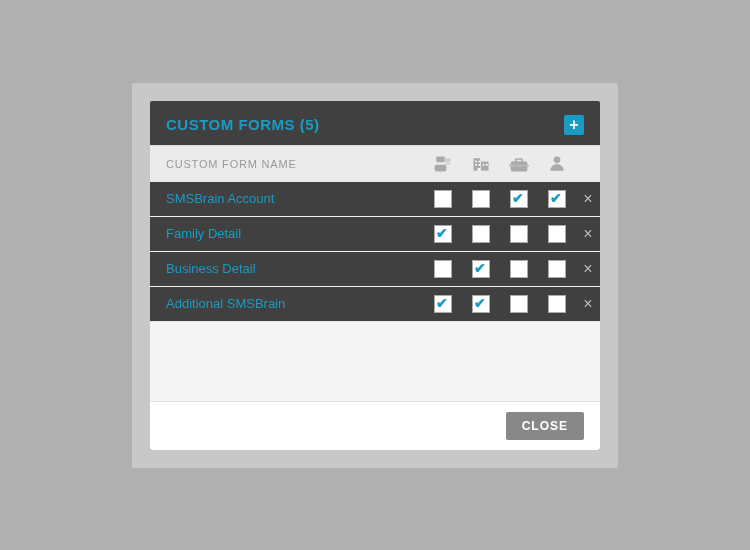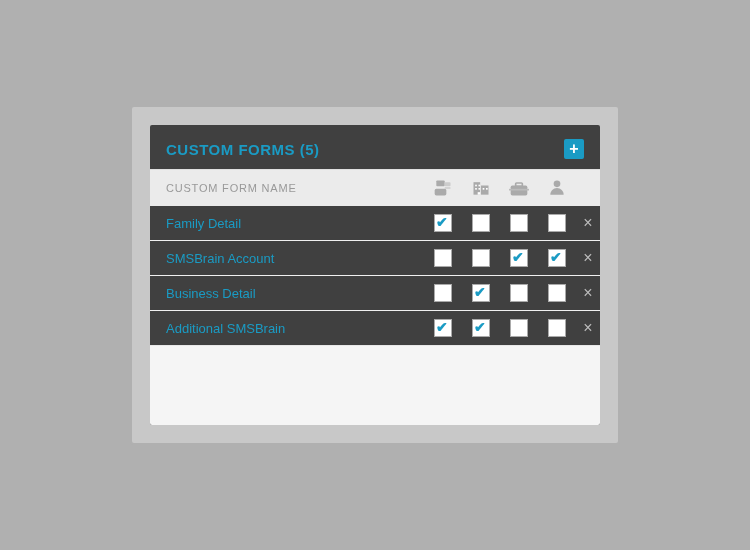--- a/index.html
+++ b/index.html
@@ -210,33 +210,33 @@
             <svg class="icon-svg" viewBox="0 0 24 24" fill="#aaa">
               <circle cx="12" cy="7" r="4"></circle>
               <path d="M4 20c0-4.4 3.6-8 8-8s8 3.6 8 8"></path>
             </svg>
           </th>
           <th style="width:24px;"></th>
         </tr>
       </thead>
       <tbody id="table-body">
           <tr>
+            <td class="name-cell">SMSBrain Account</td>
+            <td><span class="cb-wrap"></span></td>
+            <td><span class="cb-wrap"></span></td>
+            <td><span class="cb-wrap checked"></span></td>
+            <td><span class="cb-wrap checked"></span></td>
+            <td><button class="delete-btn">×</button></td>
+          </tr>
+          <tr>
             <td class="name-cell">Family Detail</td>
             <td><span class="cb-wrap checked"></span></td>
             <td><span class="cb-wrap"></span></td>
             <td><span class="cb-wrap"></span></td>
             <td><span class="cb-wrap"></span></td>
-            <td><button class="delete-btn">×</button></td>
-          </tr>
-          <tr>
-            <td class="name-cell">SMSBrain Account</td>
-            <td><span class="cb-wrap"></span></td>
-            <td><span class="cb-wrap"></span></td>
-            <td><span class="cb-wrap checked"></span></td>
-            <td><span class="cb-wrap checked"></span></td>
             <td><button class="delete-btn">×</button></td>
           </tr>
           <tr>
             <td class="name-cell">Business Detail</td>
             <td><span class="cb-wrap"></span></td>
             <td><span class="cb-wrap checked"></span></td>
             <td><span class="cb-wrap"></span></td>
             <td><span class="cb-wrap"></span></td>
             <td><button class="delete-btn">×</button></td>
           </tr>
@@ -246,14 +246,17 @@
             <td><span class="cb-wrap checked"></span></td>
             <td><span class="cb-wrap"></span></td>
             <td><span class="cb-wrap"></span></td>
             <td><button class="delete-btn">×</button></td>
           </tr>
         </tbody>
     </table>
 
     <div class="modal-footer-area"></div>
 
+    <div class="modal-footer">
+      <button class="close-btn">CLOSE</button>
+    </div>
   </div>
 </div>
 
 </body></html>

